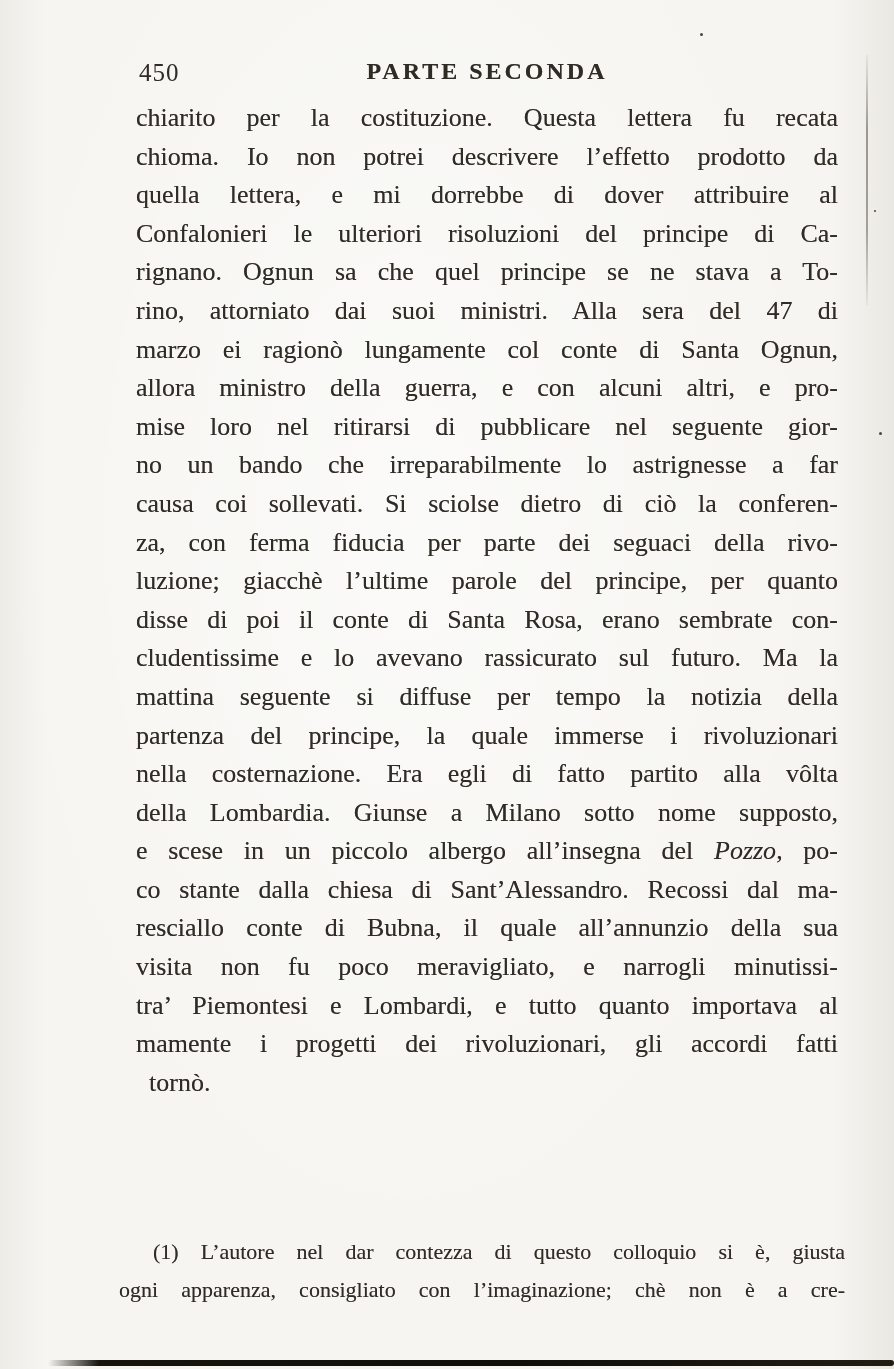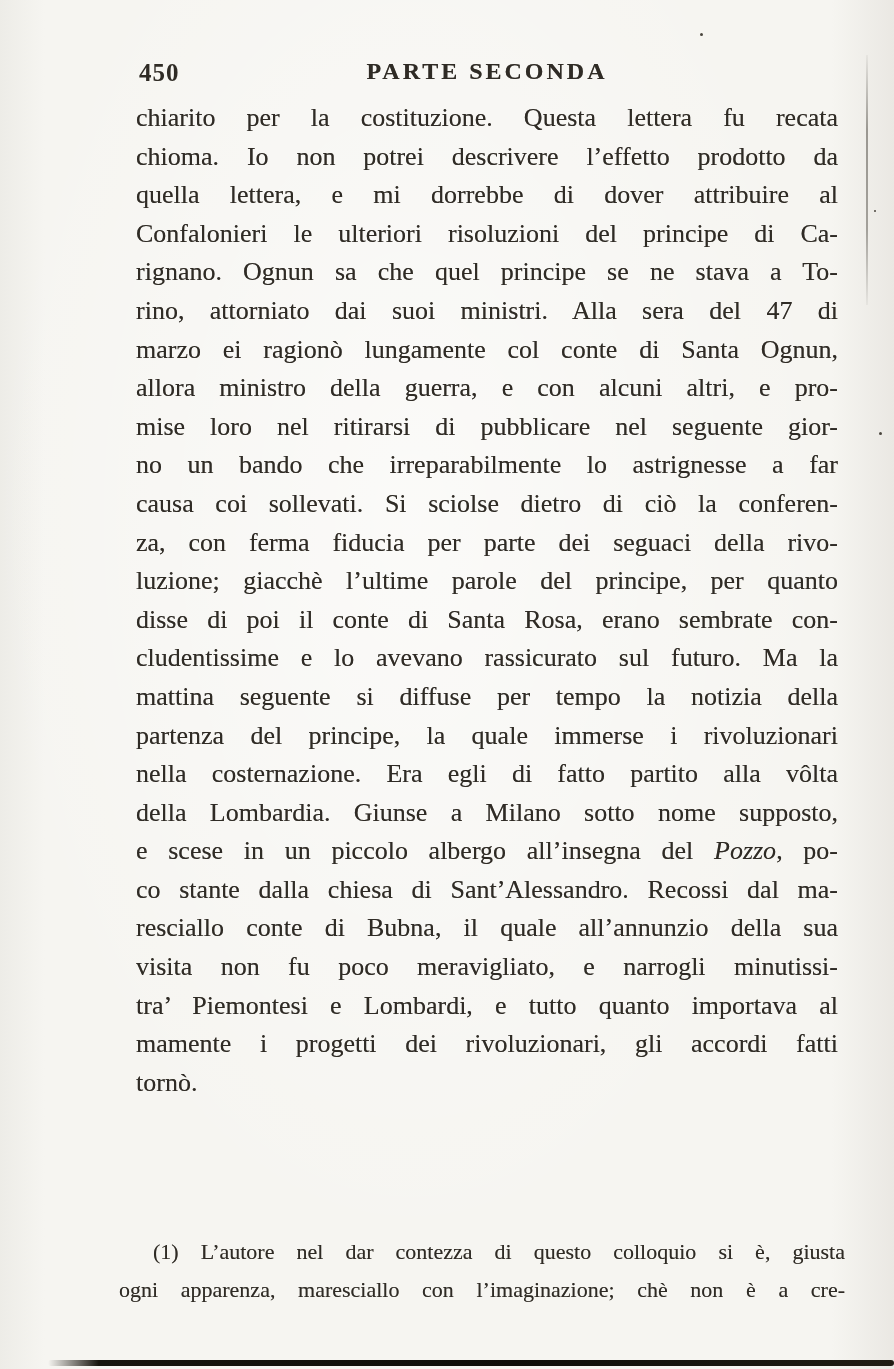--- a/index.html
+++ b/index.html
@@ -29,21 +29,21 @@
     left: 137px;
     width: 700px;
     height: 34px;
     text-align: center;
   }
   .pagenum {
     position: absolute;
     left: 2px;
     top: 1px;
     font-size: 25px;
-    font-weight: bold;
+    font-weight: normal;
     letter-spacing: 1px;
   }
   .running-title {
     font-size: 24px;
     font-weight: bold;
     letter-spacing: 3px;
     text-shadow: 0 0 0.5px rgba(40,36,30,.55);
     text-align: right;
   }
   .body-text {
@@ -56,20 +56,21 @@
     text-shadow: 0 0 0.5px rgba(42,38,31,.5);
   }
   .body-text .line {
     text-align: justify;
     text-align-last: justify;
     word-spacing: 1.5px;
     white-space: normal;
   }
   .body-text .line.last {
     text-align-last: left;
+    margin-left: 13px;
   }
   .footnote {
     position: absolute;
     top: 1233px;
     left: 119px;
     width: 726px;
     font-size: 22px;
     line-height: 38px;
     text-shadow: 0 0 0.5px rgba(42,38,31,.45);
   }
@@ -142,21 +143,21 @@
       <div class="line">co stante dalla chiesa di Sant’Alessandro. Recossi dal ma-</div>
       <div class="line">resciallo conte di Bubna, il quale all’annunzio della sua</div>
       <div class="line">visita non fu poco meravigliato, e narrogli minutissi-</div>
       <div class="line">tra’ Piemontesi e Lombardi, e tutto quanto importava al</div>
       <div class="line">mamente i progetti dei rivoluzionari, gli accordi fatti</div>
       <div class="line last">tornò.</div>
     </div>
 
   <div class="footnote">
       <div class="line">(1) L’autore nel dar contezza di questo colloquio si è, giusta</div>
-      <div class="line">ogni apparenza, maresciallo con l’imaginazione; chè non è a cre-</div>
+      <div class="line">ogni apparenza, consigliato con l’imaginazione; chè non è a cre-</div>
     </div>
 
   <div class="vline-right"></div>
   <div class="speck s1"></div>
   <div class="speck s2"></div>
   <div class="speck s3"></div>
   <div class="bottom-edge"></div>
 
 </div>
 

